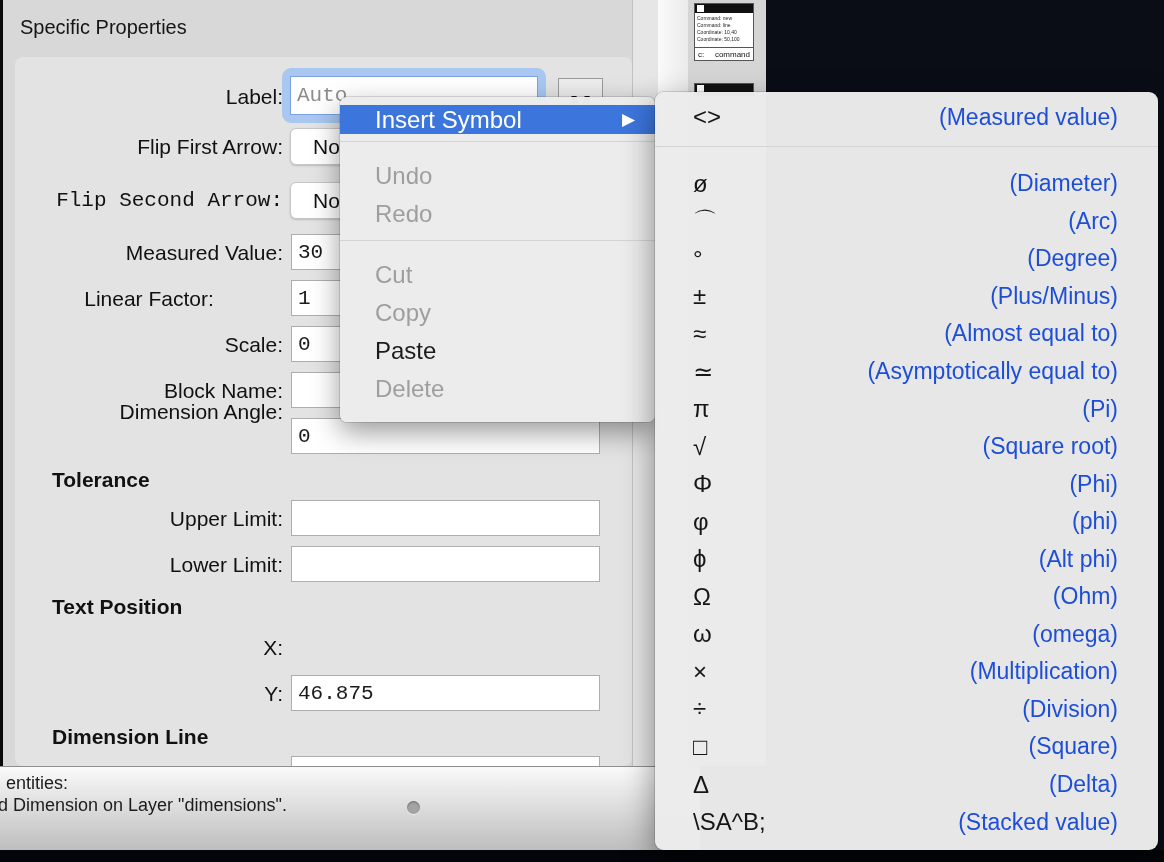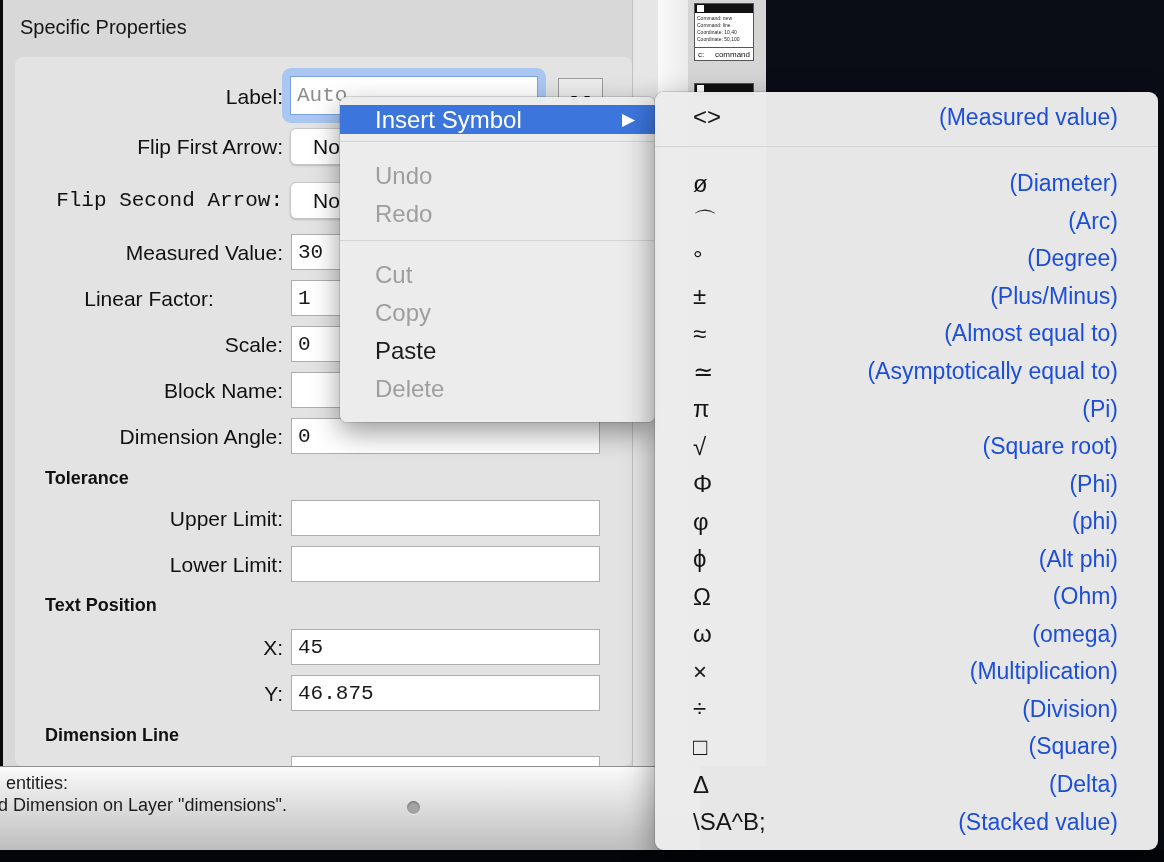--- a/index.html
+++ b/index.html
@@ -20,21 +20,21 @@
   .thumb-close{position:absolute;left:2px;top:1px;width:7px;height:7px;background:#fff;}
   .thumb-body{padding:2px 2px 1px 2px;height:31px;}
   .tl{font-size:5px;line-height:7px;color:#222;white-space:nowrap;overflow:hidden;}
   .thumb-prompt{border-top:1px solid #555;height:12px;display:flex;align-items:center;font-size:8px;color:#111;padding:0 3px;justify-content:space-between;background:#fff;}
   #thumb2{left:694px;top:83px;width:58px;height:11px;background:#111;border:1px solid #555;position:absolute;}
   
   #props-window{left:3px;top:0;width:629px;height:766px;background:#d8d8d8;}
   #panel-title{left:17px;top:16px;font-size:20px;color:#151515;}
   #group-box{left:12px;top:57px;width:617px;height:709px;background:#e3e3e3;border-radius:8px;}
   .flabel{width:268px;left:12px;text-align:right;font-size:21px;color:#111;white-space:nowrap;}
-  .fheading{left:42px;font-size:18px;font-weight:bold;color:#111;white-space:nowrap;}
+  .fheading{left:49px;font-size:21px;font-weight:bold;color:#111;white-space:nowrap;}
   .tfield{position:absolute;box-sizing:border-box;height:36px;background:#fff;border:1px solid #aeaeae;
     font-family:Liberation Mono, monospace;font-size:21px;color:#1a1a1a;padding:0 6px;outline:none;}
   .combo{position:absolute;box-sizing:border-box;height:37px;background:#fff;border:1px solid #c6c6c6;
     border-radius:6px;box-shadow:0 1px 2px rgba(0,0,0,.18);font-size:21px;color:#111;
     display:flex;align-items:center;padding-left:22px;}
   #label-ring{left:283px;top:72px;width:256px;height:47px;border-radius:5px;box-shadow:0 0 0 4px #a9c7f1;background:#a9c7f1;}
   #label-field{left:287px;top:76px;width:248px;height:39px;color:#8d8d8d;border:1px solid #79a3e4;}
   #sym-button{left:555px;top:78px;width:43px;height:39px;background:#ececec;border:1px solid #9a9a9a;
     display:flex;align-items:center;justify-content:center;font-weight:bold;font-size:26px;color:#111;overflow:hidden;}
   
@@ -116,32 +116,31 @@
 
   <div class="abs flabel" style="top:287px;text-align:center;">Linear Factor:</div>
   <input class="tfield abs" style="left: 288px; top: 280px; width: 130px;" readonly="" value="1">
 
   <div class="abs flabel" style="top:333px;">Scale:</div>
   <input class="tfield abs" style="left: 288px; top: 326px; width: 130px;" readonly="" value="0">
 
   <div class="abs flabel" style="top:379px;">Block Name:</div>
   <input class="tfield abs" style="left: 288px; top: 372px; width: 130px;" readonly="" value="">
 
-  <div class="abs flabel" style="top:425px;text-align:right;">Dimension Angle:</div>
+  <div class="abs flabel" style="top:400px;text-align:right;">Dimension Angle:</div>
   <input class="tfield abs" style="left: 288px; top: 418px; width: 309px;" readonly="" value="0">
 
   <div class="abs fheading" style="top:468px;">Tolerance</div>
   <div class="abs flabel" style="top:507px;">Upper Limit:</div>
   <input class="tfield abs" style="left: 288px; top: 500px; width: 309px;" readonly="" value="">
   <div class="abs flabel" style="top:553px;">Lower Limit:</div>
   <input class="tfield abs" style="left: 288px; top: 546px; width: 309px;" readonly="" value="">
 
   <div class="abs fheading" style="top:595px;">Text Position</div>
   <div class="abs flabel" style="top:636px;">X:</div>
-  <input class="tfield abs" style="left: 288px; top: 629px; width: 309px;" readonly="" value="45">
   <div class="abs flabel" style="top:682px;">Y:</div>
   <input class="tfield abs" style="left: 288px; top: 675px; width: 309px;" readonly="" value="46.875">
 
   <div class="abs fheading" style="top:725px;">Dimension Line</div>
   <input class="tfield abs" style="left: 288px; top: 756px; width: 309px;" readonly="">
 </div>
 
 <div class="abs" id="status-bar">
   <div class="status-line" style="left:-9px;top:6px;">d entities:</div>
   <div class="status-line" style="left:-2px;top:28px;">d Dimension on Layer "dimensions".</div>

